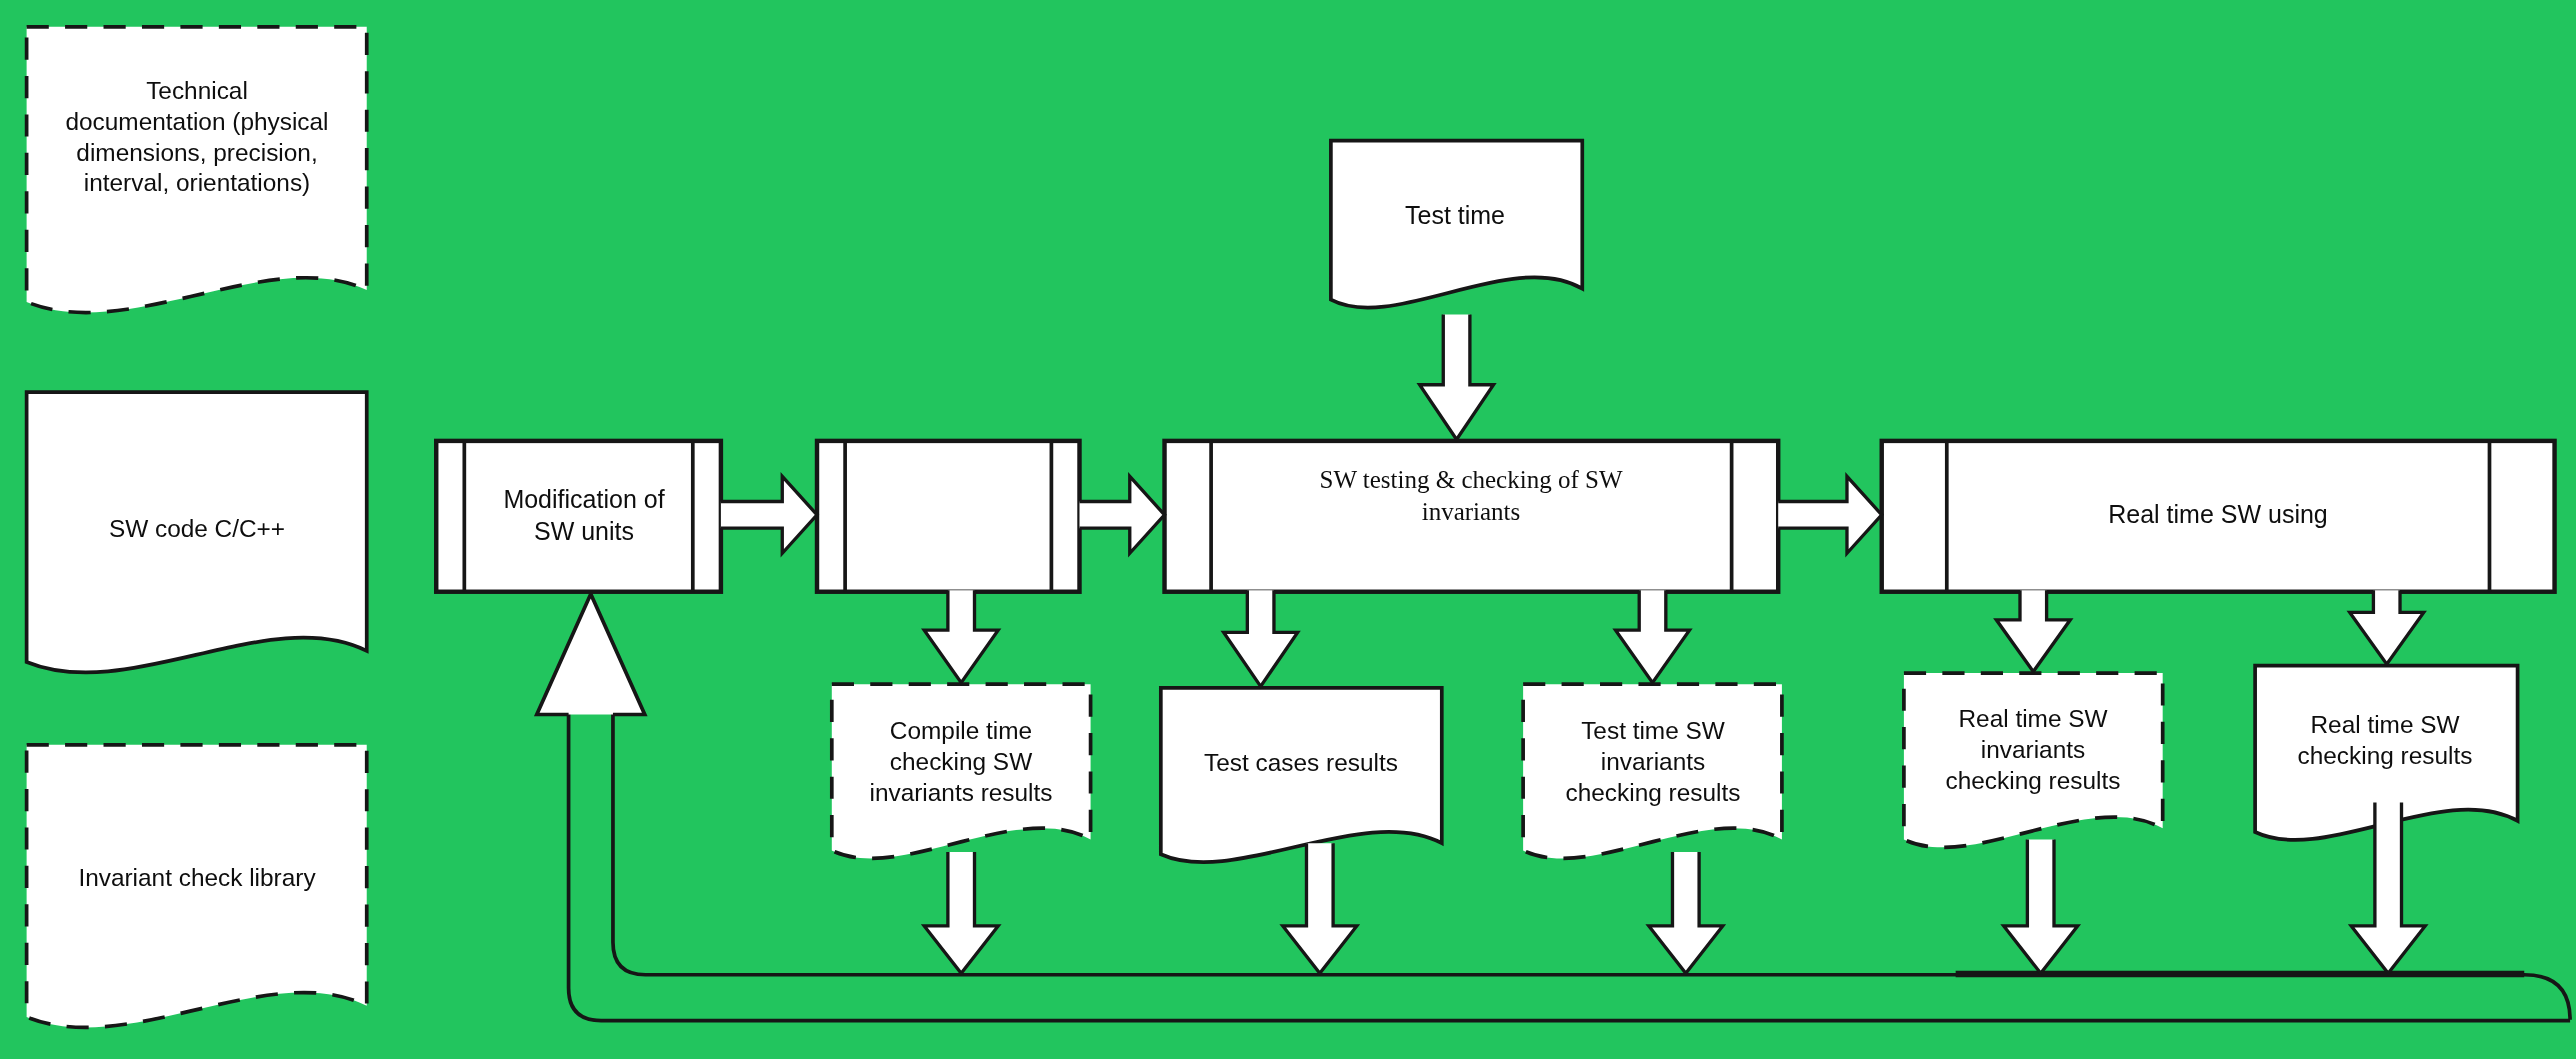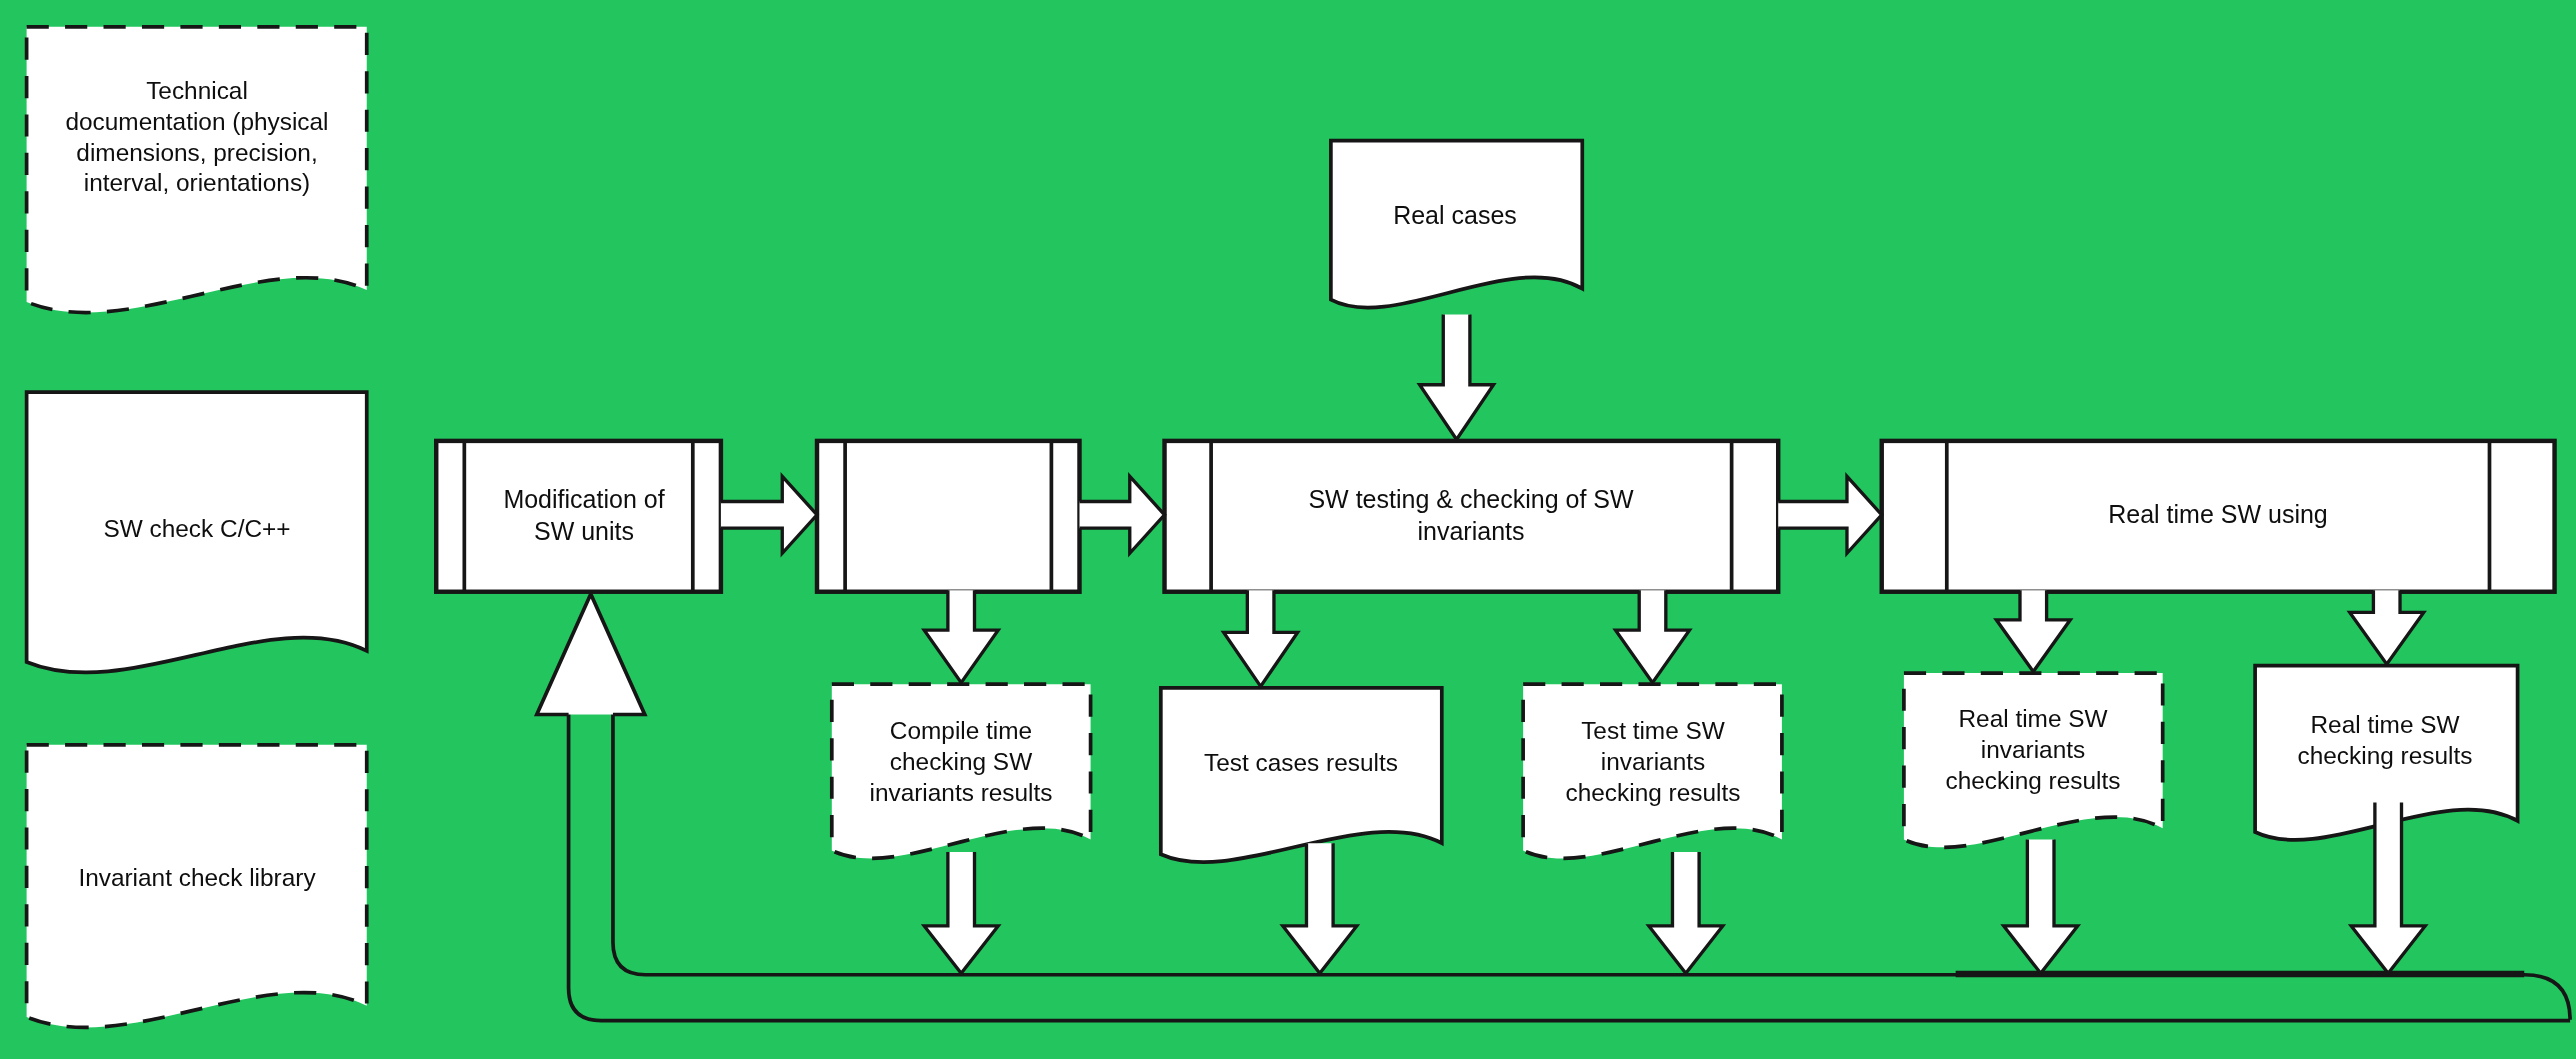--- a/index.html
+++ b/index.html
@@ -86,31 +86,31 @@
         <path d="M 3212 1085 V 1252 H 3180 L 3230 1316 L 3280 1252 H 3248 V 1085"></path>
       </g>
     </g>
   </svg>
 
   <div class="label small" style="left:197px; top:137px; width:348px;">Technical
 documentation (physical
 dimensions, precision,
 interval, orientations)</div>
 
-  <div class="label small" style="left:197px; top:529px; width:348px;">SW check C/C++</div>
+  <div class="label small" style="left:197px; top:529px; width:348px;">SW code C/C++</div>
 
   <div class="label small" style="left:197px; top:878px; width:348px;">Invariant check library</div>
 
-  <div class="label" style="left:1455px; top:216px; width:244px;">Real cases</div>
+  <div class="label" style="left:1455px; top:216px; width:244px;">Test time</div>
 
   <div class="label" style="left:578px; top:515px; width:222px;padding-left:12px;">Modification of
 SW units</div>
 
 
-  <div class="label" style="left:1471px; top:515px; width:510px;">SW testing &amp; checking of SW
+  <div class="label" style="left:1471px; top:495px; width:510px;font-family:Liberation Serif, serif;">SW testing &amp; checking of SW
 invariants</div>
 
   <div class="label" style="left:2218px; top:515px; width:532px;">Real time SW using</div>
 
   <div class="label small" style="left:961px; top:762px; width:251px;">Compile time
 checking SW
 invariants results</div>
 
   <div class="label small" style="left:1301px; top:763px; width:274px;">Test cases results</div>
 

